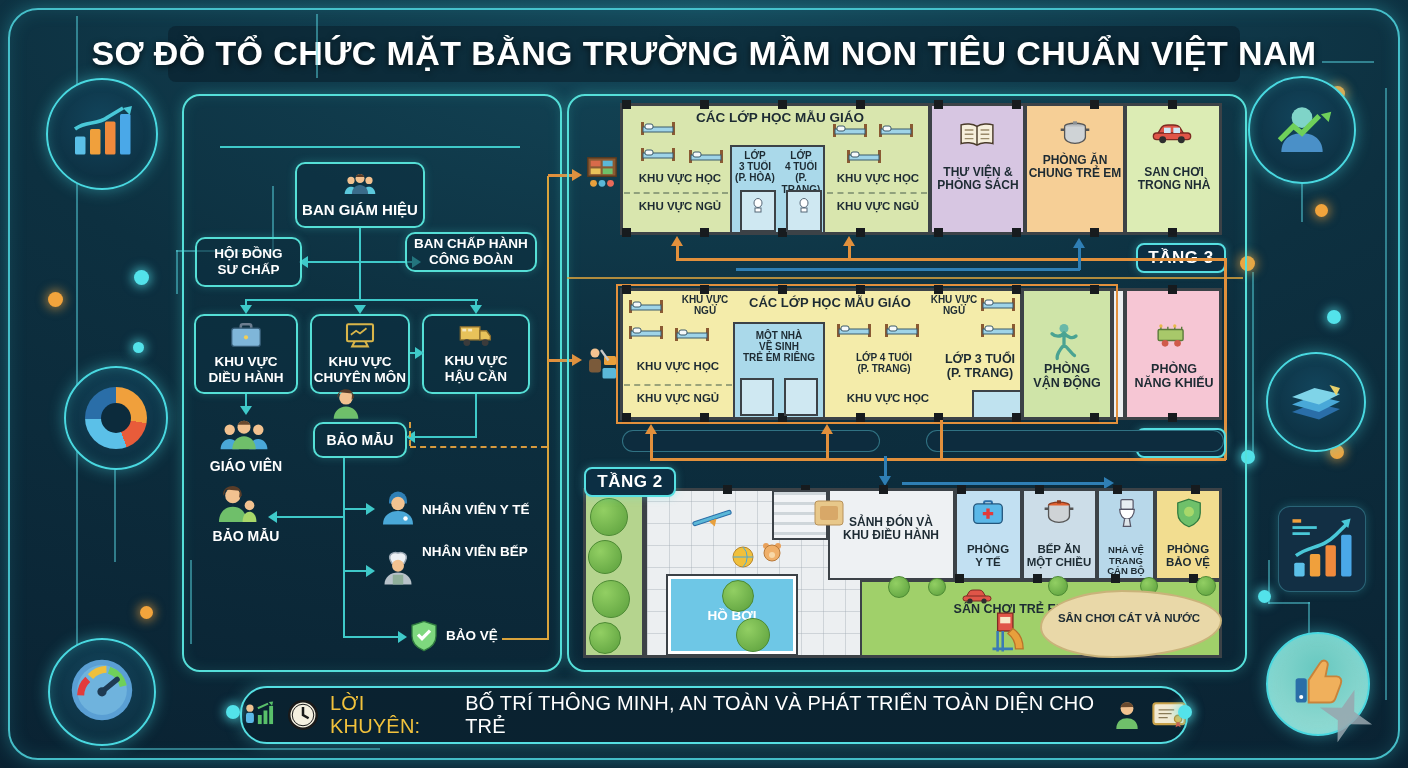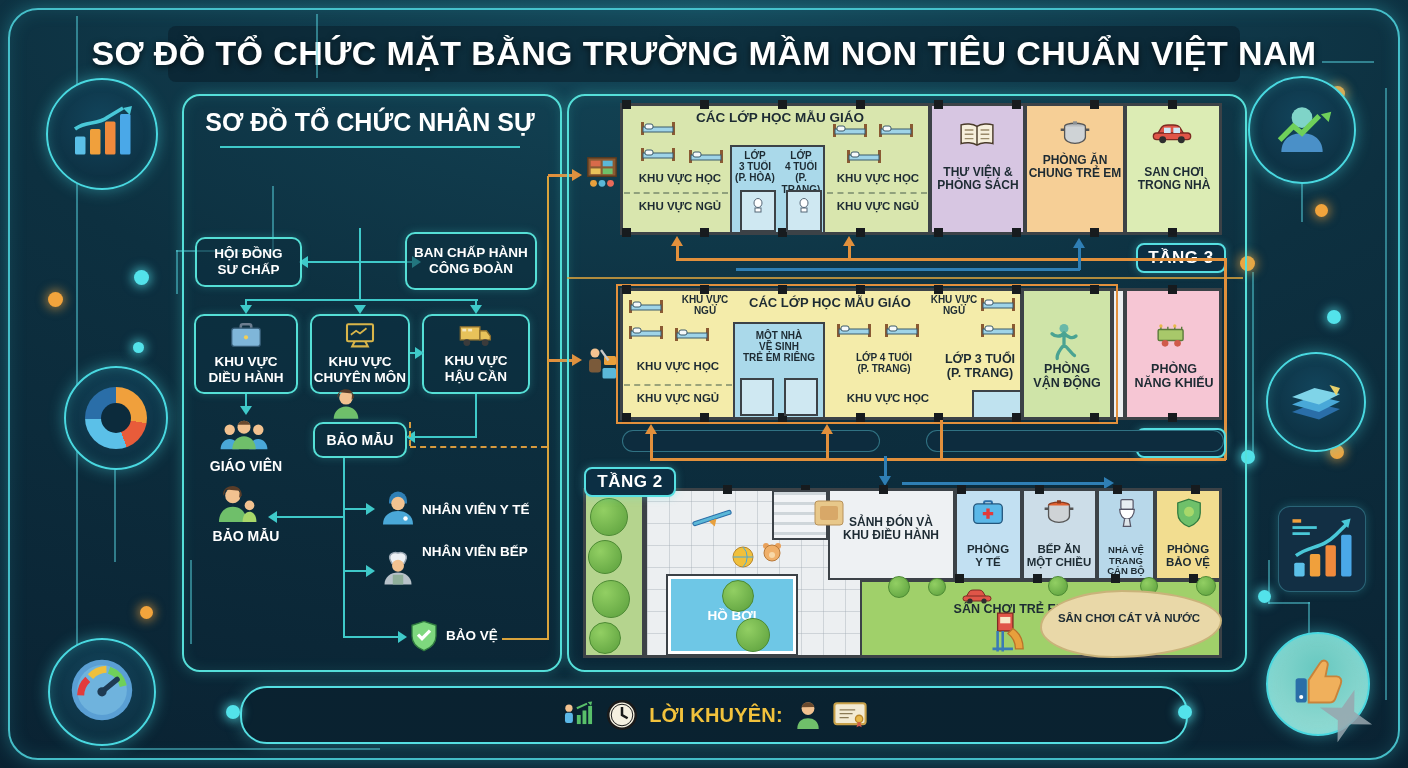--- a/index.html
+++ b/index.html
@@ -47,21 +47,21 @@
     border:2px solid #49d8e0;background:radial-gradient(circle at 50% 38%,#12455c,#0b2838);
     box-shadow:0 0 16px rgba(73,216,224,.45), inset 0 0 12px rgba(73,216,224,.28);}
   .tree{position:absolute;border-radius:50%;background:radial-gradient(circle at 35% 32%,#92cf63,#5a9e3c);border:1px solid #4c8a33;}
   .colstrip{position:absolute;height:9px;background:repeating-linear-gradient(90deg,#171b1e 0 9px,transparent 9px 78px);}
   .paved{background-color:#eceff1;background-image:
     repeating-linear-gradient(0deg, rgba(160,170,178,.4) 0 1px, transparent 1px 22px),
     repeating-linear-gradient(90deg, rgba(160,170,178,.4) 0 1px, transparent 1px 22px);}
   .pill{position:absolute;left:240px;top:686px;width:944px;height:54px;border:2px solid #55dfe2;border-radius:27px;
     background:rgba(10,34,48,.82);display:flex;align-items:center;justify-content:center;gap:12px;
     box-shadow:0 0 16px rgba(85,223,226,.35);}
-  .pill .ptxt{font-size:20px;font-weight:700;letter-spacing:.2px;}
+  .pill .ptxt{font-size:20px;font-weight:400;letter-spacing:.2px;}
   .donut{width:62px;height:62px;border-radius:50%;position:relative;
     background:conic-gradient(#f0a03c 0 100deg,#e85c3a 100deg 160deg,#5bc0e8 160deg 268deg,#2a6ea8 268deg 360deg);}
   .donut:after{content:"";position:absolute;left:16px;top:16px;width:30px;height:30px;border-radius:50%;background:#0c2b3c;}
   .panelR{position:absolute;border-radius:12px;background:#122f44;border:1px solid rgba(90,200,215,.35);
     box-shadow:0 0 10px rgba(73,216,224,.25);display:flex;align-items:center;justify-content:center;}
   .stairs{position:absolute;background:repeating-linear-gradient(180deg,#cfd6da 0 3px,#f2f4f6 3px 10px);border:2px solid #3c4247;box-sizing:border-box;}
   .sand{position:absolute;background:#e9d8a8;border:2px solid #c9b37a;border-radius:45% 55% 60% 40%/55% 45% 55% 45%;}
   .pool{position:absolute;background:#6ec7e6;border:3px solid #fff;box-shadow:0 0 0 2px #3c4247;display:flex;align-items:center;justify-content:center;}
   .darkbar{position:absolute;background:#0d2c3e;border:1.5px solid rgba(90,200,215,.45);border-radius:12px;}
 </style>
@@ -171,33 +171,45 @@
         </svg></span>
   </div>
   <span class="ic" style="left:1316px;top:686px">
     <svg width="60" height="60" viewBox="0 0 24 24" style="transform:rotate(18deg)">
         <path d="M12 1l2.6 8.4L23 12l-8.4 2.6L12 23l-2.6-8.4L1 12l8.4-2.6z" fill="#98a6ae" opacity=".85"></path>
       </svg>
     </span>
 
   <section class="panel" style="left:182px;top:94px;width:376px;height:574px">
   </section>
-  <div class="wlbl" style="left:200px;top:108px;width:340px;text-align:center;font-size:25px;font-weight:800">SƠ ĐỒ TỔ CHỨC NHÂN SỰ</div>
   <div class="cl" style="left:220px;top:146px;width:300px;height:2px"></div>
 
+  <div class="obox" style="left:295px;top:162px;width:130px;height:66px;font-size:15px">
+    <span>
+      <svg width="36" height="24" viewBox="0 0 40 26">
+        <circle cx="10" cy="9" r="4" fill="#f2c290"></circle>
+          <path d="M3 24c0-5 3.5-8 7-8s7 3 7 8z" fill="#5bc8dc"></path>
+        <circle cx="30" cy="9" r="4" fill="#f2c290"></circle>
+          <path d="M23 24c0-5 3.5-8 7-8s7 3 7 8z" fill="#5bc8dc"></path>
+        <circle cx="20" cy="7" r="5" fill="#f2c290"></circle>
+          <path d="M20 2c2.2 0 4.2 1.2 4.8 3.2h-9.6C15.8 3.2 17.8 2 20 2z" fill="#5a3d28"></path>
+        <path d="M11 24c0-6 4-10 9-10s9 4 9 10z" fill="#3a6b8a"></path>
+        </svg></span>
+    <span class="pre">BAN GIÁM HIỆU</span>
+  </div>
 
   <div class="cl" style="left:359px;top:228px;width:2px;height:72px"></div>
   <div class="cl" style="left:308px;top:261px;width:104px;height:2px"></div>
   <span class="ar left c" style="left:299px;top:256px"></span>
   <span class="ar right c" style="left:412px;top:256px"></span>
   <div class="obox" style="left:195px;top:237px;width:107px;height:50px;font-size:13.5px">
     <span class="pre">HỘI ĐỒNG
 SƯ CHẤP</span>
   </div>
-  <div class="obox" style="left:405px;top:232px;width:132px;height:58px;font-size:13.5px">
+  <div class="obox" style="left:405px;top:232px;width:132px;height:40px;font-size:13.5px">
     <span class="pre">BAN CHẤP HÀNH
 CÔNG ĐOÀN</span>
   </div>
 
   <div class="cl" style="left:246px;top:299px;width:232px;height:2px"></div>
   <div class="cl" style="left:245px;top:299px;width:2px;height:8px"></div>
   <div class="cl" style="left:475px;top:299px;width:2px;height:8px"></div>
   <span class="ar down c" style="left:240px;top:305px"></span>
   <span class="ar down c" style="left:354px;top:305px"></span>
   <span class="ar down c" style="left:470px;top:305px"></span>
@@ -720,20 +732,21 @@
         </svg>
       </span>
     <span style="display:flex">
       <svg width="30" height="30" viewBox="0 0 24 24">
           <circle cx="12" cy="12" r="11" fill="#f5f0e0" stroke="#1a1a1a" stroke-width="2"></circle>
           <circle cx="12" cy="12" r="8.6" fill="none" stroke="#1a1a1a" stroke-width=".8"></circle>
           <path d="M12 5.5V12l4.5 2.6" stroke="#1a1a1a" stroke-width="2" fill="none"></path>
         </svg>
       </span>
     <span class="ptxt" style="color:#f2c23c">LỜI KHUYÊN:</span>
+    <span class="ptxt" style="color:#fff">BỐ TRÍ THÔNG MINH, AN TOÀN VÀ PHÁT TRIỂN TOÀN DIỆN CHO TRẺ</span>
     <span style="display:flex">
       <svg width="26" height="30" viewBox="0 0 24 28">
           <circle cx="12" cy="8" r="6" fill="#f2c290"></circle>
           <path d="M12 2c3 0 5.5 1.5 6 4.5l-12 .2C6.5 3.6 9 2 12 2z" fill="#6a4a2e"></path>
           <path d="M2 27c0-7 4.5-10 10-10s10 3 10 10z" fill="#6fbf6a"></path>
         </svg>
       </span>
     <span style="display:flex">
       <svg width="34" height="26" viewBox="0 0 26 20">
           <rect x="1" y="1" width="24" height="16" rx="2" fill="#f2ead2" stroke="#c9a24a" stroke-width="1.6"></rect>

